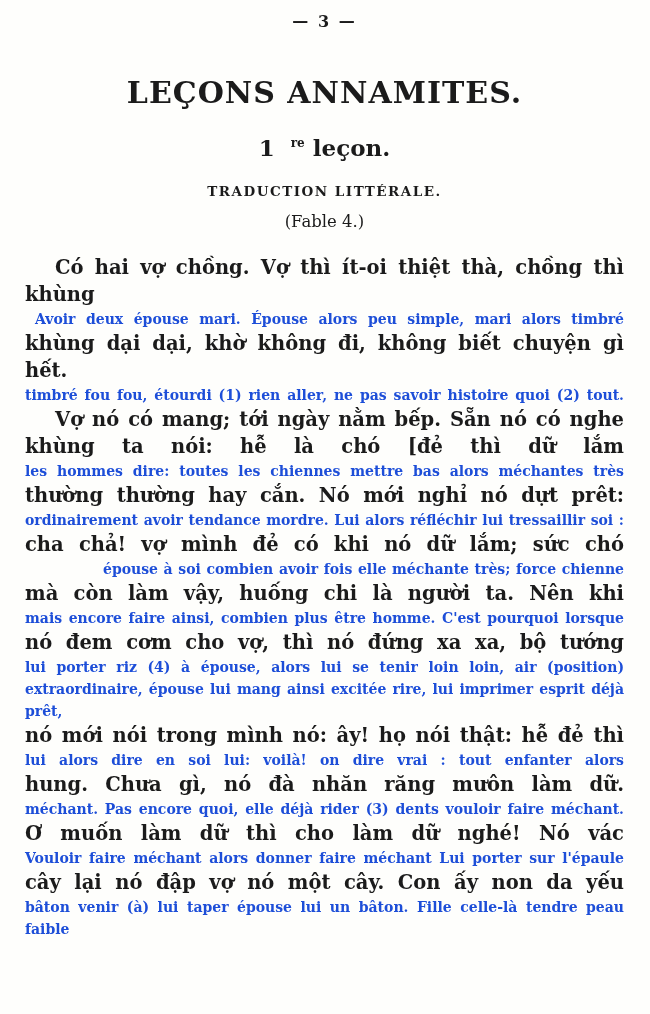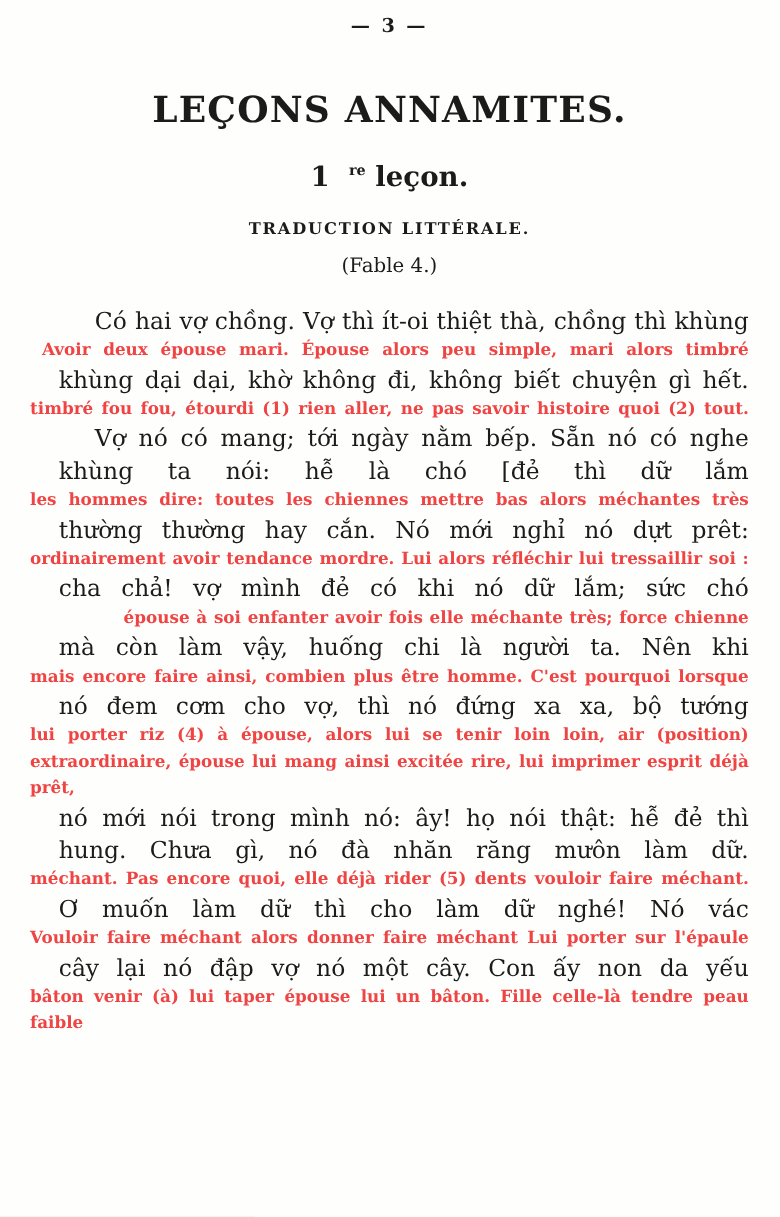--- a/index.html
+++ b/index.html
@@ -15,27 +15,26 @@
     overflow:hidden;
   }
   .page-number{padding-top:12px;text-align:center;font-size:16px;font-weight:bold;letter-spacing:2px;}
   .title{margin-top:44px;text-align:center;font-size:30px;font-weight:bold;letter-spacing:1px;}
   .lesson{margin-top:24px;text-align:center;font-size:23px;font-weight:bold;}
   .lesson sup{font-size:12px;vertical-align:super;margin-left:16px;}
   .subheading{margin-top:22px;text-align:center;font-size:13.5px;font-weight:bold;letter-spacing:1.5px;}
   .fable{margin-top:13px;text-align:center;font-size:16.5px;}
   .body-text{margin-top:23px;}
   .vn{
-    font-size:19.5px;line-height:27px;font-weight:normal;
+    font-size:19.5px;line-height:27px;font-weight:bold;
     text-align:justify;text-align-last:justify;
     white-space:normal;
-    margin-left:24px;
   }
   .fr{
-    font-size:14px;line-height:22px;font-weight:bold;color:#ef4444;
+    font-size:14px;line-height:22px;font-weight:bold;color:#1d4ed8;
     text-align:justify;text-align-last:justify;
   }
   .indent-vn{text-indent:30px;}
   .indent-fr{text-indent:10px;}
   .indent-big{padding-left:78px;}
 </style>
 </head>
 <body>
 
 <div class="page">
@@ -60,34 +59,35 @@
 
     <div class="vn indent-vn">Vợ nó có mang; tới ngày nằm bếp. Sẵn nó có nghe</div>
 
     <div class="vn">khùng ta nói: hễ là chó [đẻ thì dữ lắm</div>
     <div class="fr">les hommes dire: toutes les chiennes mettre bas alors méchantes très</div>
 
     <div class="vn">thường thường hay cắn. Nó mới nghỉ nó dựt prêt:</div>
     <div class="fr">ordinairement avoir tendance mordre. Lui alors réfléchir lui tressaillir soi :</div>
 
     <div class="vn">cha chả! vợ mình đẻ có khi nó dữ lắm; sức chó</div>
-    <div class="fr indent-big">épouse à soi enfanter avoir fois elle méchante très; force chienne</div>
+    <div class="fr indent-big">épouse à soi combien avoir fois elle méchante très; force chienne</div>
 
     <div class="vn">mà còn làm vậy, huống chi là người ta. Nên khi</div>
     <div class="fr">mais encore faire ainsi, combien plus être homme. C'est pourquoi lorsque</div>
 
     <div class="vn">nó đem cơm cho vợ, thì nó đứng xa xa, bộ tướng</div>
     <div class="fr">lui porter riz (4) à épouse, alors lui se tenir loin loin, air (position)</div>
 
     <div class="fr">extraordinaire, épouse lui mang ainsi excitée rire, lui imprimer esprit déjà prêt,</div>
 
     <div class="vn">nó mới nói trong mình nó: ây! họ nói thật: hễ đẻ thì</div>
+    <div class="fr">lui alors dire en soi lui: voilà! on dire vrai : tout enfanter alors</div>
 
     <div class="vn">hung. Chưa gì, nó đà nhăn răng mưôn làm dữ.</div>
-    <div class="fr">méchant. Pas encore quoi, elle déjà rider (5) dents vouloir faire méchant.</div>
+    <div class="fr">méchant. Pas encore quoi, elle déjà rider (3) dents vouloir faire méchant.</div>
 
     <div class="vn">Ơ muốn làm dữ thì cho làm dữ nghé! Nó vác</div>
     <div class="fr">Vouloir faire méchant alors donner faire méchant Lui porter sur l'épaule</div>
 
     <div class="vn">cây lại nó đập vợ nó một cây. Con ấy non da yếu</div>
     <div class="fr">bâton venir (à) lui taper épouse lui un bâton. Fille celle-là tendre peau faible</div>
 
   </div>
 
 </div>

